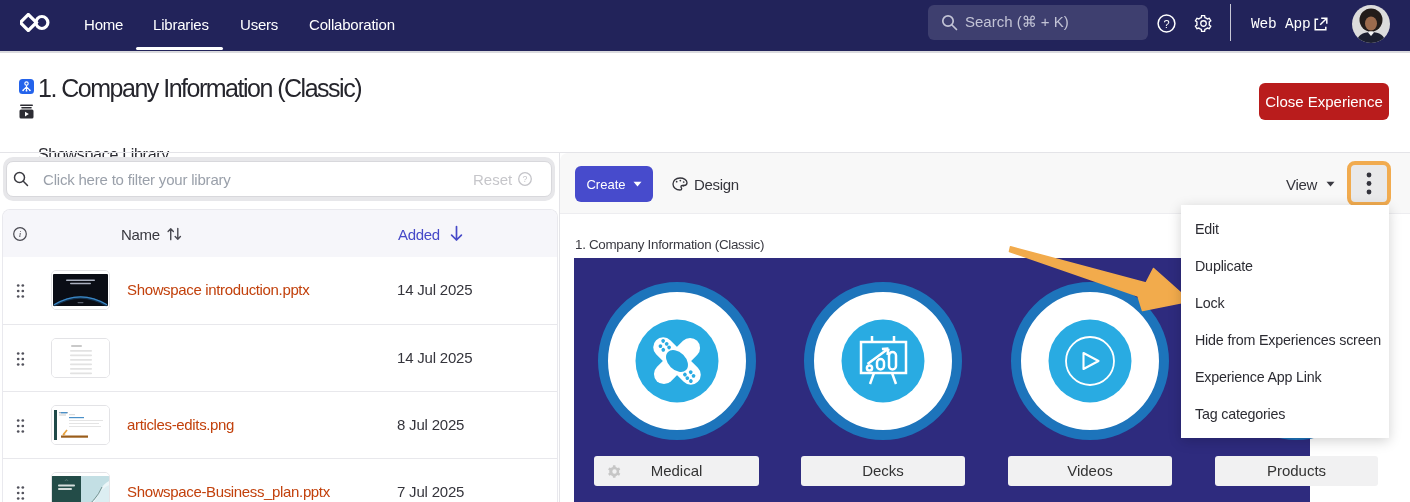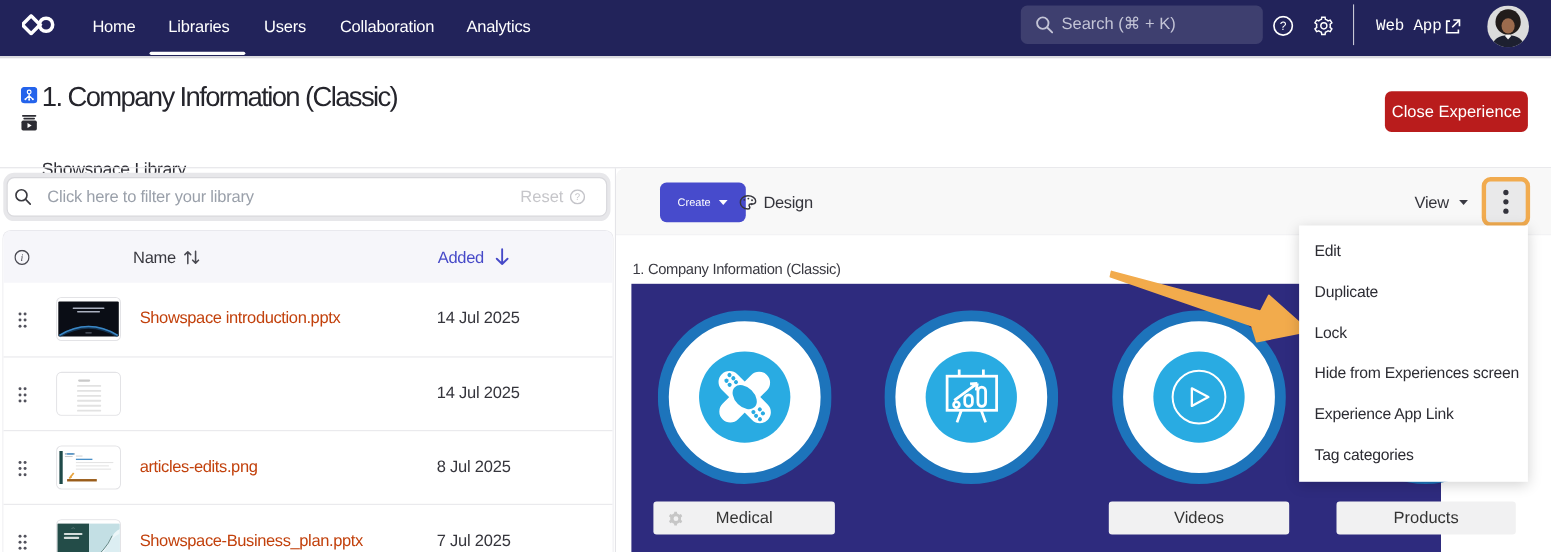--- a/index.html
+++ b/index.html
@@ -45,22 +45,22 @@
   .row { position:absolute; left:0; width:554px; height:67px; border-top:1px solid #e8e8ec; }
   .thumb { position:absolute; left:48px; top:13px; width:59px; height:40px;
     border:1px solid #e3e3e6; border-radius:5px; background:#fff; overflow:hidden; }
   .rowname { position:absolute; left:124px; top:24px; font-size:15px; letter-spacing:-0.35px; color:#c2410c; }
   .rowdate { position:absolute; left:394px; top:24px; font-size:15px; letter-spacing:-0.2px; color:#35353c; }
   .dots { position:absolute; left:13px; top:26px; width:9px; height:16px; }
   
   #toolbar { position:absolute; left:560px; top:153px; width:850px; height:61px;
     background:#f8f8f8; border-radius:8px 0 0 0; border-bottom:1px solid #ededf0; }
   #createbtn { position:absolute; left:15px; top:13px; width:78px; height:36px;
-    background:#474bcc; border-radius:6px; color:#fff; font-size:10px;
-    display:flex; align-items:center; justify-content:center;margin-left:25px; }
+    background:#474bcc; border-radius:6px; color:#fff; font-size:13px;
+    display:flex; align-items:center; justify-content:center; }
   #designtxt { position:absolute; left:134px; top:23px; font-size:15px; letter-spacing:-0.3px; color:#35353c; }
   #viewtxt { position:absolute; left:726px; top:23px; font-size:15px; letter-spacing:-0.3px; color:#35353c; display:flex; align-items:center; height:16px; }
   #kebab { position:absolute; left:787px; top:8px; width:44px; height:45px;
     border:4px solid #f1ab4f; background:#e9e9ea; border-radius:8px; }
   #banlabel { position:absolute; left:575px; top:237px; font-size:13.4px; letter-spacing:-0.3px; color:#3a3a42; }
   #banner { position:absolute; left:574px; top:258px; width:736px; height:244px; background:#2e2b7e; }
   .bigcircle { position:absolute; top:24px; width:158px; height:158px; }
   .banbtn { position:absolute; top:198px; height:30px; background:#f1f1f2;
     border-radius:3px; color:#333; font-size:15px; text-align:center; line-height:30px; }
   
@@ -75,21 +75,20 @@
   <svg class="abs" style="left:20px; top:13px;" width="32" height="19" viewBox="0 0 32 19">
     <g stroke="#fff" stroke-width="3.2" fill="none">
       <rect x="2.6" y="3.8" width="11.4" height="11.4" transform="rotate(45 8.3 9.5)"></rect>
       <circle cx="21.9" cy="9.5" r="6"></circle>
     </g>
   </svg>
   <div class="navlink" style="left:84px;">Home</div>
   <div class="navlink" style="left:153px;">Libraries</div>
   <div class="navlink" style="left:240px;">Users</div>
   <div class="navlink" style="left:309px;">Collaboration</div>
-  <div class="navlink" style="left:424px;">Analytics</div>
   <div id="underline"></div>
   <div id="searchbox">
     <svg class="abs" style="left:13px; top:9px;" width="17" height="17" viewBox="0 0 17 17">
       <circle cx="7" cy="7" r="5.2" stroke="#c3c4d6" stroke-width="1.7" fill="none"></circle>
       <line x1="11" y1="11" x2="15.5" y2="15.5" stroke="#c3c4d6" stroke-width="1.7" stroke-linecap="round"></line>
     </svg>
     <div id="searchtxt">Search (⌘ + K)</div>
   </div>
   <svg class="abs" style="left:1157px; top:14px;" width="19" height="19" viewBox="0 0 19 19">
     <circle cx="9.5" cy="9.5" r="8.4" stroke="#fff" stroke-width="1.5" fill="none"></circle>
@@ -358,20 +357,21 @@
     <circle cx="79" cy="79" r="41.5" fill="#29abe2"></circle>
     <circle cx="79" cy="79" r="24" fill="none" stroke="#fff" stroke-width="1.8"></circle>
     <path d="M72.5 71 L87.5 79 L72.5 87 Z" fill="none" stroke="#fff" stroke-width="2.1" stroke-linejoin="round"></path>
   </svg>
   <svg class="bigcircle" style="left:643px;" viewBox="0 0 158 158">
     <circle cx="79" cy="79" r="74" fill="#fff" stroke="#1d74bb" stroke-width="10"></circle>
     <circle cx="79" cy="79" r="41.5" fill="#29abe2"></circle>
     <rect x="64" y="64" width="30" height="30" fill="none" stroke="#fff" stroke-width="2.6"></rect>
   </svg>
   <div class="banbtn" style="left:20px; width:165px;">Medical</div>
+  <div class="banbtn" style="left:227px; width:164px;">Decks</div>
   <div class="banbtn" style="left:434px; width:164px;">Videos</div>
   <div class="banbtn" style="left:641px; width:163px;">Products</div>
   <svg class="abs" style="left:33px; top:206px;" width="15" height="15" viewBox="0 0 24 24">
     <path fill="#c6c6c6" d="M12 15.5a3.5 3.5 0 1 0 0-7 3.5 3.5 0 0 0 0 7Zm7.4-3.5c0 .6-.1 1.2-.2 1.8l2 1.6-1.9 3.2-2.4-.9c-.9.8-1.9 1.4-3.1 1.7l-.4 2.6h-3.8l-.4-2.6a7.4 7.4 0 0 1-3.1-1.7l-2.4.9-1.9-3.2 2-1.6a7.6 7.6 0 0 1 0-3.6l-2-1.6 1.9-3.2 2.4.9c.9-.8 1.9-1.4 3.1-1.7l.4-2.6h3.8l.4 2.6c1.2.3 2.2.9 3.1 1.7l2.4-.9 1.9 3.2-2 1.6c.1.6.2 1.2.2 1.8Z" fill-rule="evenodd"></path>
   </svg>
 </div>
 
 <svg class="abs" style="left:1000px; top:235px;" width="200" height="85" viewBox="0 0 200 85">
   <path d="M10.5 11.8 L146 48 L153.5 33.5 L190 66 L142.5 75.5 L138 61 L9.5 16.5 Z" fill="#f2ab4c" stroke="#f2ab4c" stroke-width="1.6" stroke-linejoin="round"></path>
 </svg>

